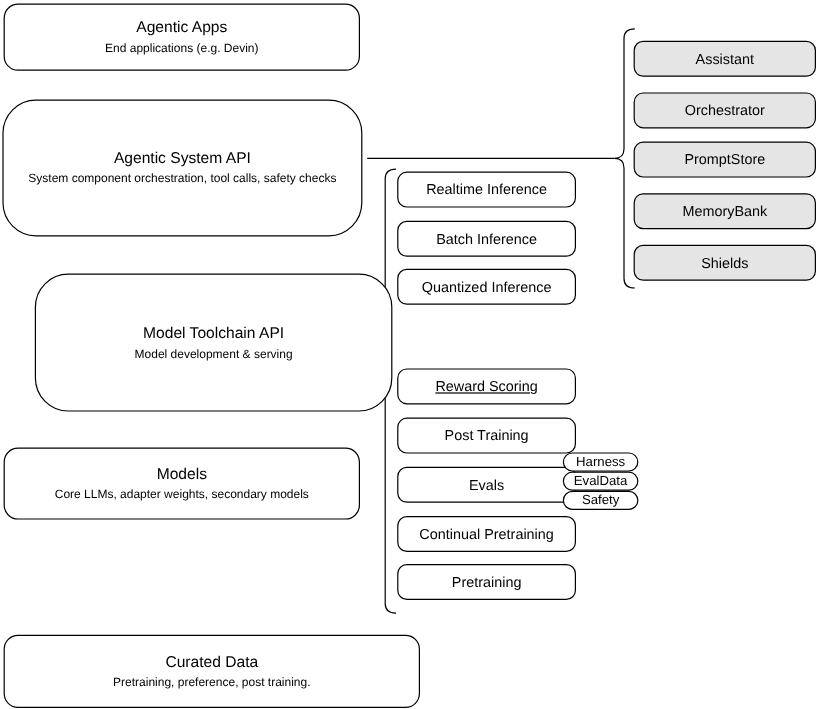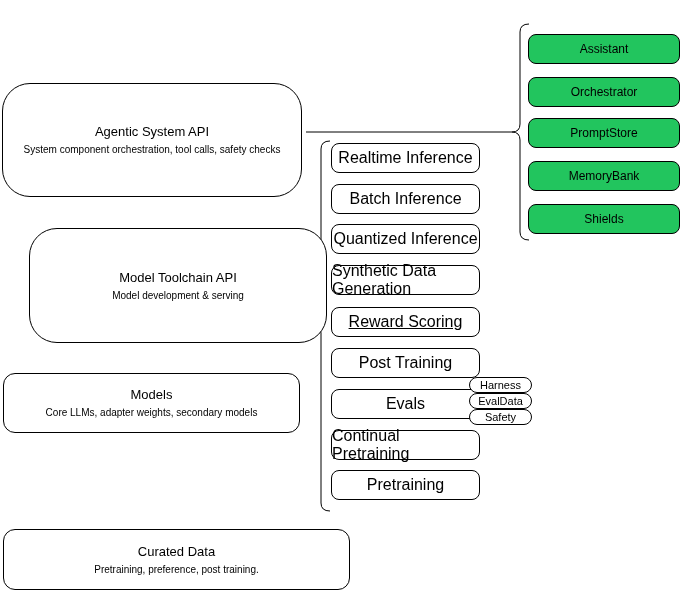--- a/index.html
+++ b/index.html
@@ -31,32 +31,32 @@
     left: 331px;
     width: 149px;
     height: 30px;
     box-sizing: border-box;
     border: 1px solid #000000;
     border-radius: 8px;
     background: #ffffff;
     display: flex;
     align-items: center;
     justify-content: center;
-    font-size: 16px;
+    font-size: 12px;
     z-index: 2;
   }
   .rnode {
     position: absolute;
     left: 528px;
     width: 152px;
     height: 30px;
     box-sizing: border-box;
     border: 1px solid #000000;
     border-radius: 8px;
-    background: #22c55e;
+    background: #e5e5e5;
     display: flex;
     align-items: center;
     justify-content: center;
     font-size: 12px;
     z-index: 2;
   }
   .pill {
     position: absolute;
     left: 469px;
     width: 63px;
@@ -81,20 +81,24 @@
 <body>
 
 <div class="canvas">
 
   <svg class="connectors" width="682" height="591" viewBox="0 0 682 591">
     <path d="M306,132 L512,132" stroke="#000000" stroke-width="1" fill="none"></path>
     <path d="M330,141 Q321,141 321,149 L321,317 Q321,325 312,325 Q321,325 321,333 L321,503 Q321,511 330,511" stroke="#000000" stroke-width="1" fill="none"></path>
     <path d="M529,24 Q520,24 520,32 L520,124 Q520,132 512,132 Q520,132 520,140 L520,232 Q520,240 529,240" stroke="#000000" stroke-width="1" fill="none"></path>
   </svg>
 
+  <div class="node" style="left:3px; top:3px; width:297px; height:56px; border-radius:12px;">
+    <div class="title">Agentic Apps</div>
+    <div class="subtitle">End applications (e.g. Devin)</div>
+  </div>
 
   <div class="node" style="left:2px; top:83px; width:300px; height:114px; border-radius:28px;">
     <div class="title">Agentic System API</div>
     <div class="subtitle">System component orchestration, tool calls, safety checks</div>
   </div>
 
   <div class="node" style="left:2px; top:228px; width:298px; height:115px; border-radius:28px;margin-left:27px;">
     <div class="title">Model Toolchain API</div>
     <div class="subtitle">Model development &amp; serving</div>
   </div>
@@ -111,23 +115,20 @@
   </div>
 
   <div class="mnode" style="top:143px;">
     <span>Realtime Inference</span>
   </div>
   <div class="mnode" style="top:184px;">
     <span>Batch Inference</span>
   </div>
   <div class="mnode" style="top:224px;">
     <span>Quantized Inference</span>
-  </div>
-  <div class="mnode" style="top:265px;">
-    <span>Synthetic Data Generation</span>
   </div>
   <div class="mnode" style="top:307px;text-decoration:underline;">
     <span>Reward Scoring</span>
   </div>
   <div class="mnode" style="top:389px;">
     <span>Evals</span>
   </div>
   <div class="mnode" style="top:348px;">
     <span>Post Training</span>
   </div>

